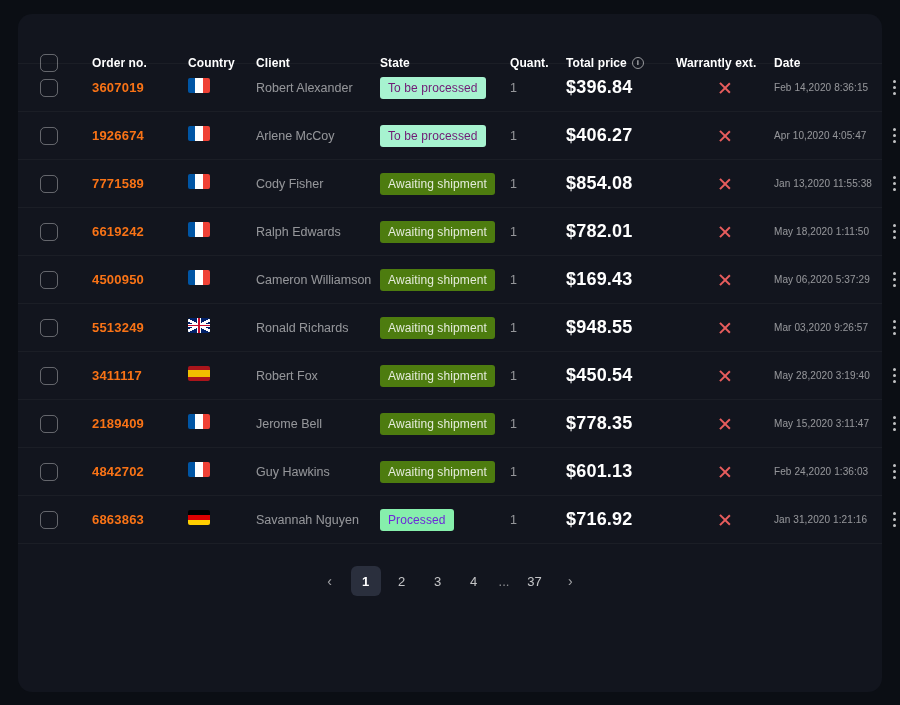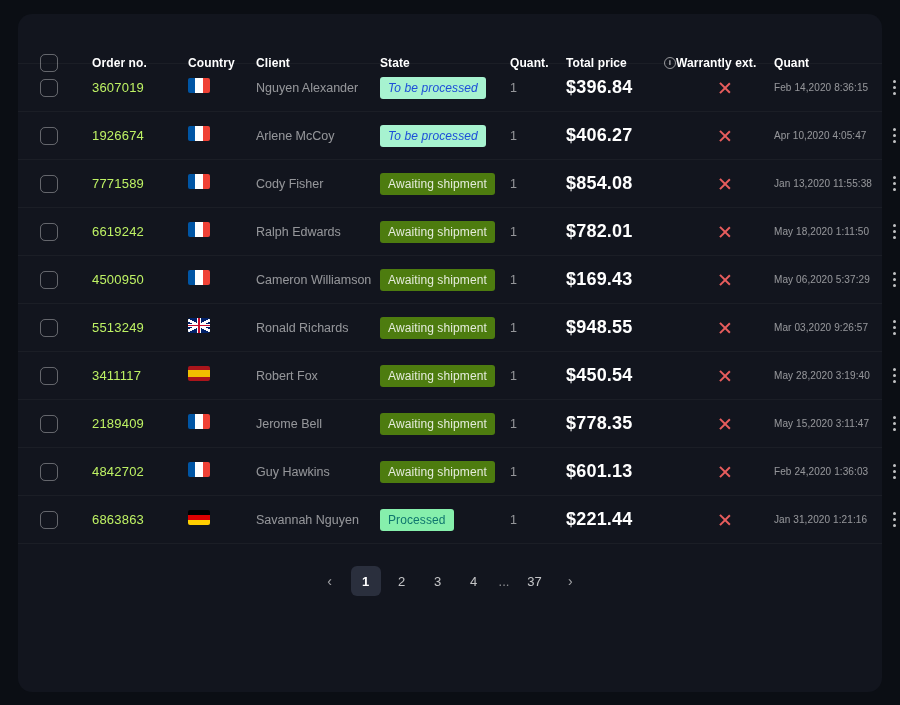--- a/index.html
+++ b/index.html
@@ -48,22 +48,21 @@
       font-size: 12px;
       font-weight: 600;
       color: #ffffff;
       letter-spacing: 0.1px;
       white-space: nowrap;
       margin-top: 20px;
     }
     .header-price {
       display: flex;
       align-items: center;
-      gap: 21px;
-      justify-content: space-between;
+      gap: 5px;
     }
     .info-icon {
       display: inline-flex;
       width: 12px;
       height: 12px;
       border: 1px solid rgba(255,255,255,0.55);
       border-radius: 50%;
       align-items: center;
       justify-content: center;
       font-size: 8px;
@@ -78,22 +77,22 @@
       width: 18px;
       height: 18px;
       border: 1.5px solid rgba(255,255,255,0.35);
       border-radius: 5px;
       background: transparent;
       cursor: pointer;
       margin-left: 4px;
     }
     .order-no {
       font-size: 13px;
-      font-weight: 400;
-      color: #bef264;
+      font-weight: 700;
+      color: #f97316;
       letter-spacing: 0.2px;
     }
     .flag {
       width: 22px;
       height: 15px;
       border-radius: 2px;
       display: inline-block;
       overflow: hidden;
     }
     .flag-fr {
@@ -136,30 +135,29 @@
       display: inline-block;
       padding: 4px 8px;
       border-radius: 3px;
       font-size: 12px;
       font-weight: 500;
       white-space: nowrap;
       letter-spacing: 0.1px;
     }
     .state-to-be-processed {
       background: #a7f3d0;
-      color: #1d4ed8;
-      font-style: italic;
+      color: #701a75;
     }
     .state-awaiting {
       background: #4d7c0f;
       color: rgba(255,255,255,0.85);
     }
     .state-processed {
       background: #86efac;
-      color: #0f766e;
+      color: #6d28d9;
     }
     .quant {
       font-size: 12.5px;
       color: rgba(255,255,255,0.55);
     }
     .price {
       font-size: 18px;
       font-weight: 700;
       color: #ffffff;
       letter-spacing: 0.2px;
@@ -254,32 +252,32 @@
       <div class="header-cell">Order no.</div>
       <div class="header-cell">Country</div>
       <div class="header-cell">Client</div>
       <div class="header-cell">State</div>
       <div class="header-cell">Quant.</div>
       <div class="header-cell header-price">
         <span>Total price</span>
         <span class="info-icon">i</span>
       </div>
       <div class="header-cell" style="">Warrantly ext.</div>
-      <div class="header-cell">Quant</div>
+      <div class="header-cell">Date</div>
       <div></div>
     </div>
 
     <div id="rows-container">
         <div class="data-row">
           <div>
             <div class="checkbox"></div>
           </div>
           <div class="order-no">3607019</div>
           <div><span class="flag flag-fr"></span></div>
-          <div class="client">Nguyen Alexander</div>
+          <div class="client">Robert Alexander</div>
           <div><span class="state-badge state-to-be-processed">To be processed</span></div>
           <div class="quant">1</div>
           <div class="price">$396.84</div>
           <div class="warranty-cell">
             <span class="x-icon"></span>
           </div>
           <div class="date">Feb 14,2020 8:36:15</div>
           <div class="more-btn">
             <span></span>
             <span></span>
@@ -448,21 +446,21 @@
         </div>
         <div class="data-row">
           <div>
             <div class="checkbox"></div>
           </div>
           <div class="order-no">6863863</div>
           <div><span class="flag flag-de"></span></div>
           <div class="client">Savannah Nguyen</div>
           <div><span class="state-badge state-processed">Processed</span></div>
           <div class="quant">1</div>
-          <div class="price">$221.44</div>
+          <div class="price">$716.92</div>
           <div class="warranty-cell">
             <span class="x-icon"></span>
           </div>
           <div class="date">Jan 31,2020 1:21:16</div>
           <div class="more-btn">
             <span></span>
             <span></span>
             <span></span>
           </div>
         </div>

